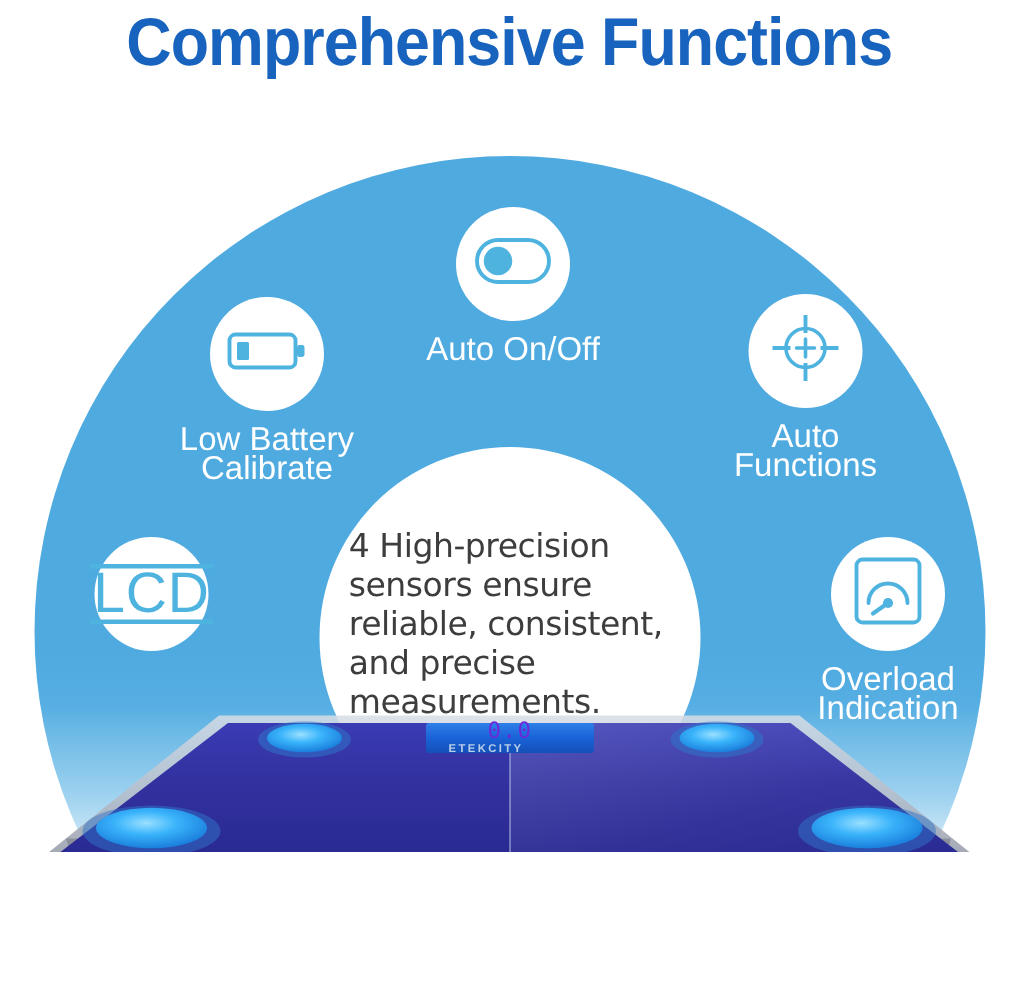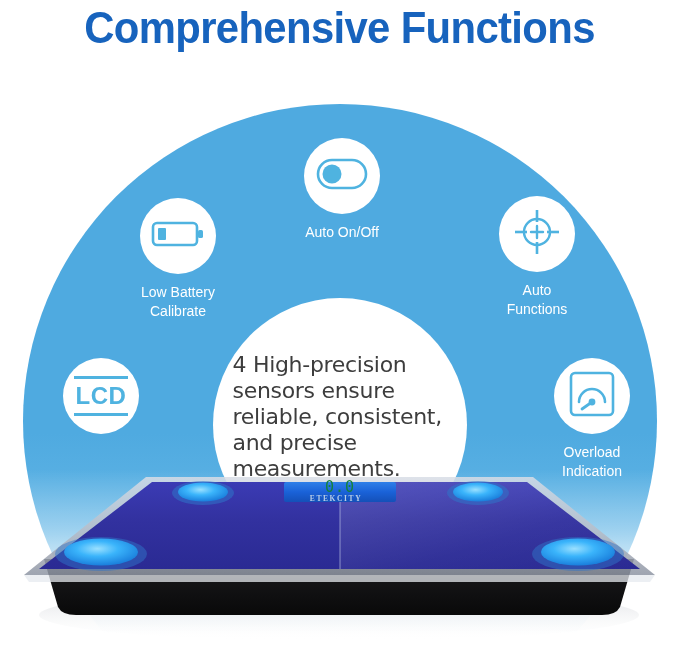--- a/index.html
+++ b/index.html
@@ -6,21 +6,21 @@
     margin: 0;
     padding: 0;
     background: #ffffff;
   }
   body {
     font-family: "Liberation Sans", sans-serif;
   }
   #infographic {
     position: relative;
     width: 679px;
-    height: 656px;
+    height: 568px;
     background: #ffffff;
     overflow: hidden;
   }
 
   
   .title {
     position: absolute;
     top: 2px;
     left: 0;
     width: 679px;
@@ -99,36 +99,36 @@
     border-radius: 50%;
     background: #ffffff;
     margin: 0 auto;
     display: flex;
     align-items: center;
     justify-content: center;
   }
   .feature .label {
     margin-top: 9px;
     color: #ffffff;
-    font-size: 14px;
+    font-size: 22px;
     line-height: 19px;
     font-family: "Liberation Sans", sans-serif;
     white-space: pre-line;
   }
 
   .f-auto-onoff   { left: 262px; top: 138px; }
   .f-low-battery  { left:  98px; top: 198px; }
   .f-auto-cal     { left: 457px; top: 196px; }
   .f-lcd          { left:  21px; top: 358px; }
   .f-overload     { left: 512px; top: 358px; }
 
   .lcd-glyph {
     font-family: "Liberation Sans", sans-serif;
-    font-weight: bold;
-    font-size: 24px;
+    font-weight: normal;
+    font-size: 38px;
     color: #4fb3e0;
     letter-spacing: 0.5px;
     border-top: 3px solid #4fb3e0;
     border-bottom: 3px solid #4fb3e0;
     line-height: 34px;
     padding: 0 2px;
   }
 
   
   .scale-wrap {
@@ -148,33 +148,33 @@
     font-family: "DejaVu Sans Mono", monospace;
     pointer-events: none;
   }
   .lcd-digits .num {
     position: absolute;
     left: 310px;
     top: 23px;
     width: 60px;
     text-align: center;
     font-size: 15px;
-    color: #15803d;
+    color: #6d28d9;
     letter-spacing: 1px;
   }
   .lcd-digits .brand {
     position: absolute;
-    left: 286px;
+    left: 274px;
     top: 39px;
     width: 100px;
     text-align: center;
     font-size: 7.5px;
     letter-spacing: 1.6px;
     color: #b9cfe8;
-    font-family: Liberation Serif, serif;
+    font-family: Liberation Sans, sans-serif;
     font-weight: bold;
   }
 </style>
 </head>
 <body>
 
 <div id="infographic">
 
   <div class="title">Comprehensive Functions</div>
 

